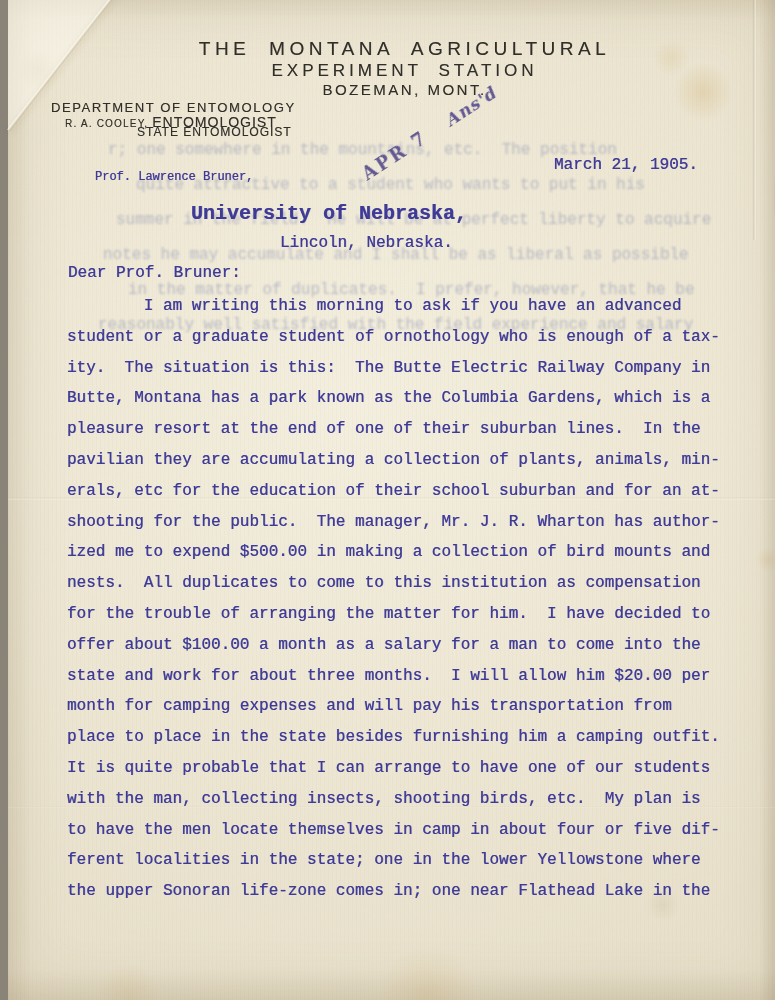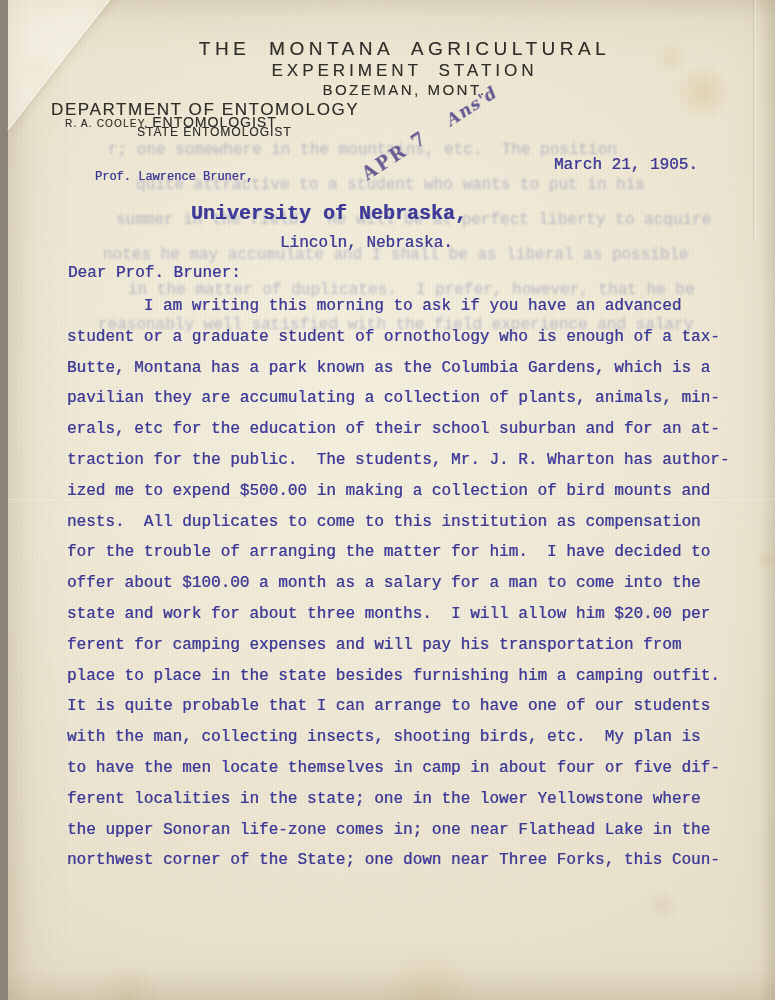--- a/index.html
+++ b/index.html
@@ -63,21 +63,21 @@
   }
 
   
   .printed{color:#302e29;text-shadow:0.3px 0.3px 0.3px rgba(48,46,41,0.4);}
   .lh1{position:absolute;left:0;right:0;top:38px;text-align:center;
        font-size:19px;letter-spacing:4.5px;word-spacing:9px;margin-left:18px;}
   .lh2{position:absolute;left:0;right:0;top:61px;text-align:center;
        font-size:17px;letter-spacing:4px;word-spacing:8px;margin-left:18px;}
   .lh3{position:absolute;left:0;right:0;top:81px;text-align:center;
        font-size:15px;letter-spacing:2.5px;margin-left:18px;}
-  .dept{position:absolute;left:43px;top:100px;font-size:17px;letter-spacing:1.6px;}
+  .dept{position:absolute;left:43px;top:100px;font-size:13px;letter-spacing:1.6px;}
   .officer{position:absolute;left:57px;top:114px;font-size:10px;letter-spacing:1.2px;}
   .officer .sm{font-size:14px;letter-spacing:1px;}
   .officer2{position:absolute;left:129px;top:125px;font-size:12px;letter-spacing:1px;}
 
   
   .typed{
     font-family:"Liberation Mono", monospace;
     color:#3e3a97;
     text-shadow:0.4px 0.4px 0.6px rgba(62,58,151,0.55), -0.3px 0 0.4px rgba(62,58,151,0.30);
   }
@@ -156,32 +156,33 @@
 
   <div class="typed date">March 21, 1905.</div>
   <div class="typed recip1">Prof. Lawrence Bruner,</div>
   <div class="typed recip2">University of Nebraska,</div>
   <div class="typed recip3">Lincoln, Nebraska.</div>
   <div class="typed salutation">Dear Prof. Bruner:</div>
 
   <div class="body-text">
     <div class="typed bl">        I am writing this morning to ask if you have an advanced</div>
     <div class="typed bl">student or a graduate student of ornothology who is enough of a tax-</div>
+    <div class="typed bl">ity.  The situation is this:  The Butte Electric Railway Company in</div>
     <div class="typed bl">Butte, Montana has a park known as the Columbia Gardens, which is a</div>
+    <div class="typed bl">pleasure resort at the end of one of their suburban lines.  In the</div>
     <div class="typed bl">pavilian they are accumulating a collection of plants, animals, min-</div>
     <div class="typed bl">erals, etc for the education of their school suburban and for an at-</div>
-    <div class="typed bl">traction for the public.  The students, Mr. J. R. Wharton has author-</div>
+    <div class="typed bl">shooting for the public.  The manager, Mr. J. R. Wharton has author-</div>
     <div class="typed bl">ized me to expend $500.00 in making a collection of bird mounts and</div>
     <div class="typed bl">nests.  All duplicates to come to this institution as compensation</div>
     <div class="typed bl">for the trouble of arranging the matter for him.  I have decided to</div>
     <div class="typed bl">offer about $100.00 a month as a salary for a man to come into the</div>
     <div class="typed bl">state and work for about three months.  I will allow him $20.00 per</div>
-    <div class="typed bl">ferent for camping expenses and will pay his transportation from</div>
+    <div class="typed bl">month for camping expenses and will pay his transportation from</div>
     <div class="typed bl">place to place in the state besides furnishing him a camping outfit.</div>
     <div class="typed bl">It is quite probable that I can arrange to have one of our students</div>
     <div class="typed bl">with the man, collecting insects, shooting birds, etc.  My plan is</div>
     <div class="typed bl">to have the men locate themselves in camp in about four or five dif-</div>
     <div class="typed bl">ferent localities in the state; one in the lower Yellowstone where</div>
     <div class="typed bl">the upper Sonoran life-zone comes in; one near Flathead Lake in the</div>
-    <div class="typed bl">northwest corner of the State; one down near Three Forks, this Coun-</div>
   </div>
 
 </div>
 
 </body></html>

